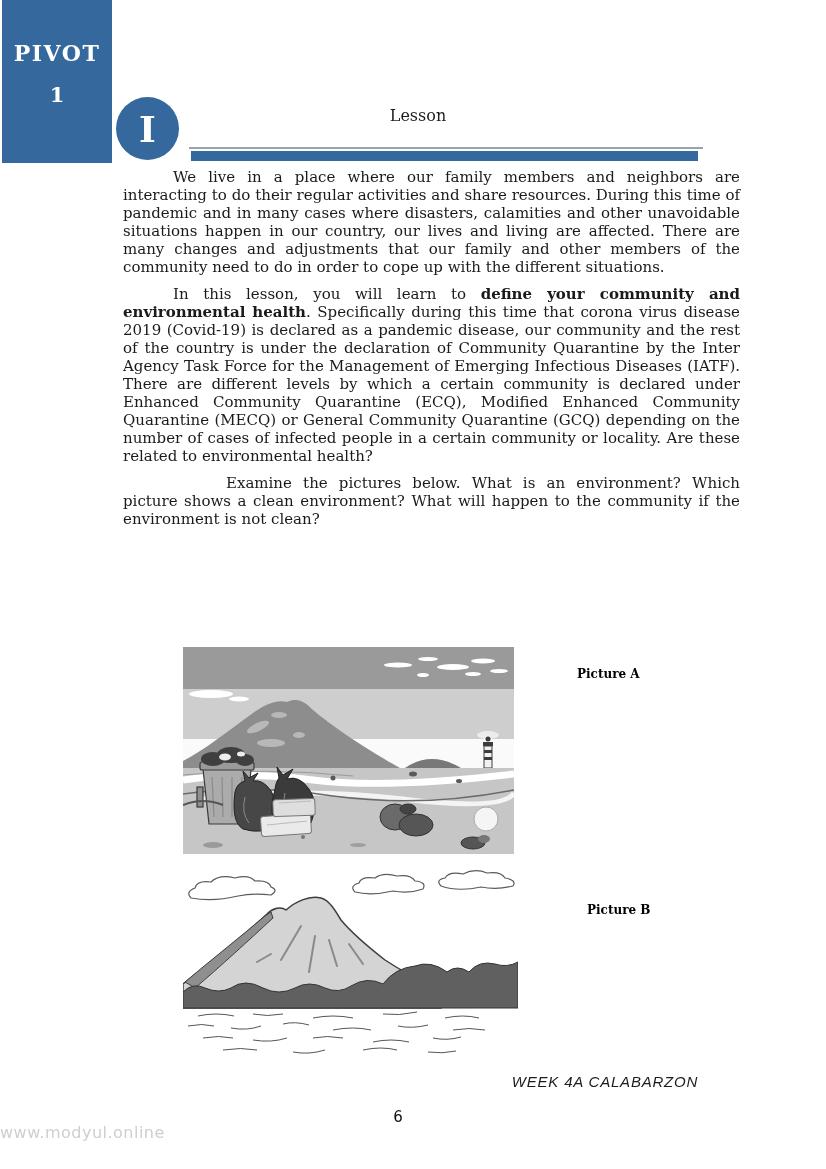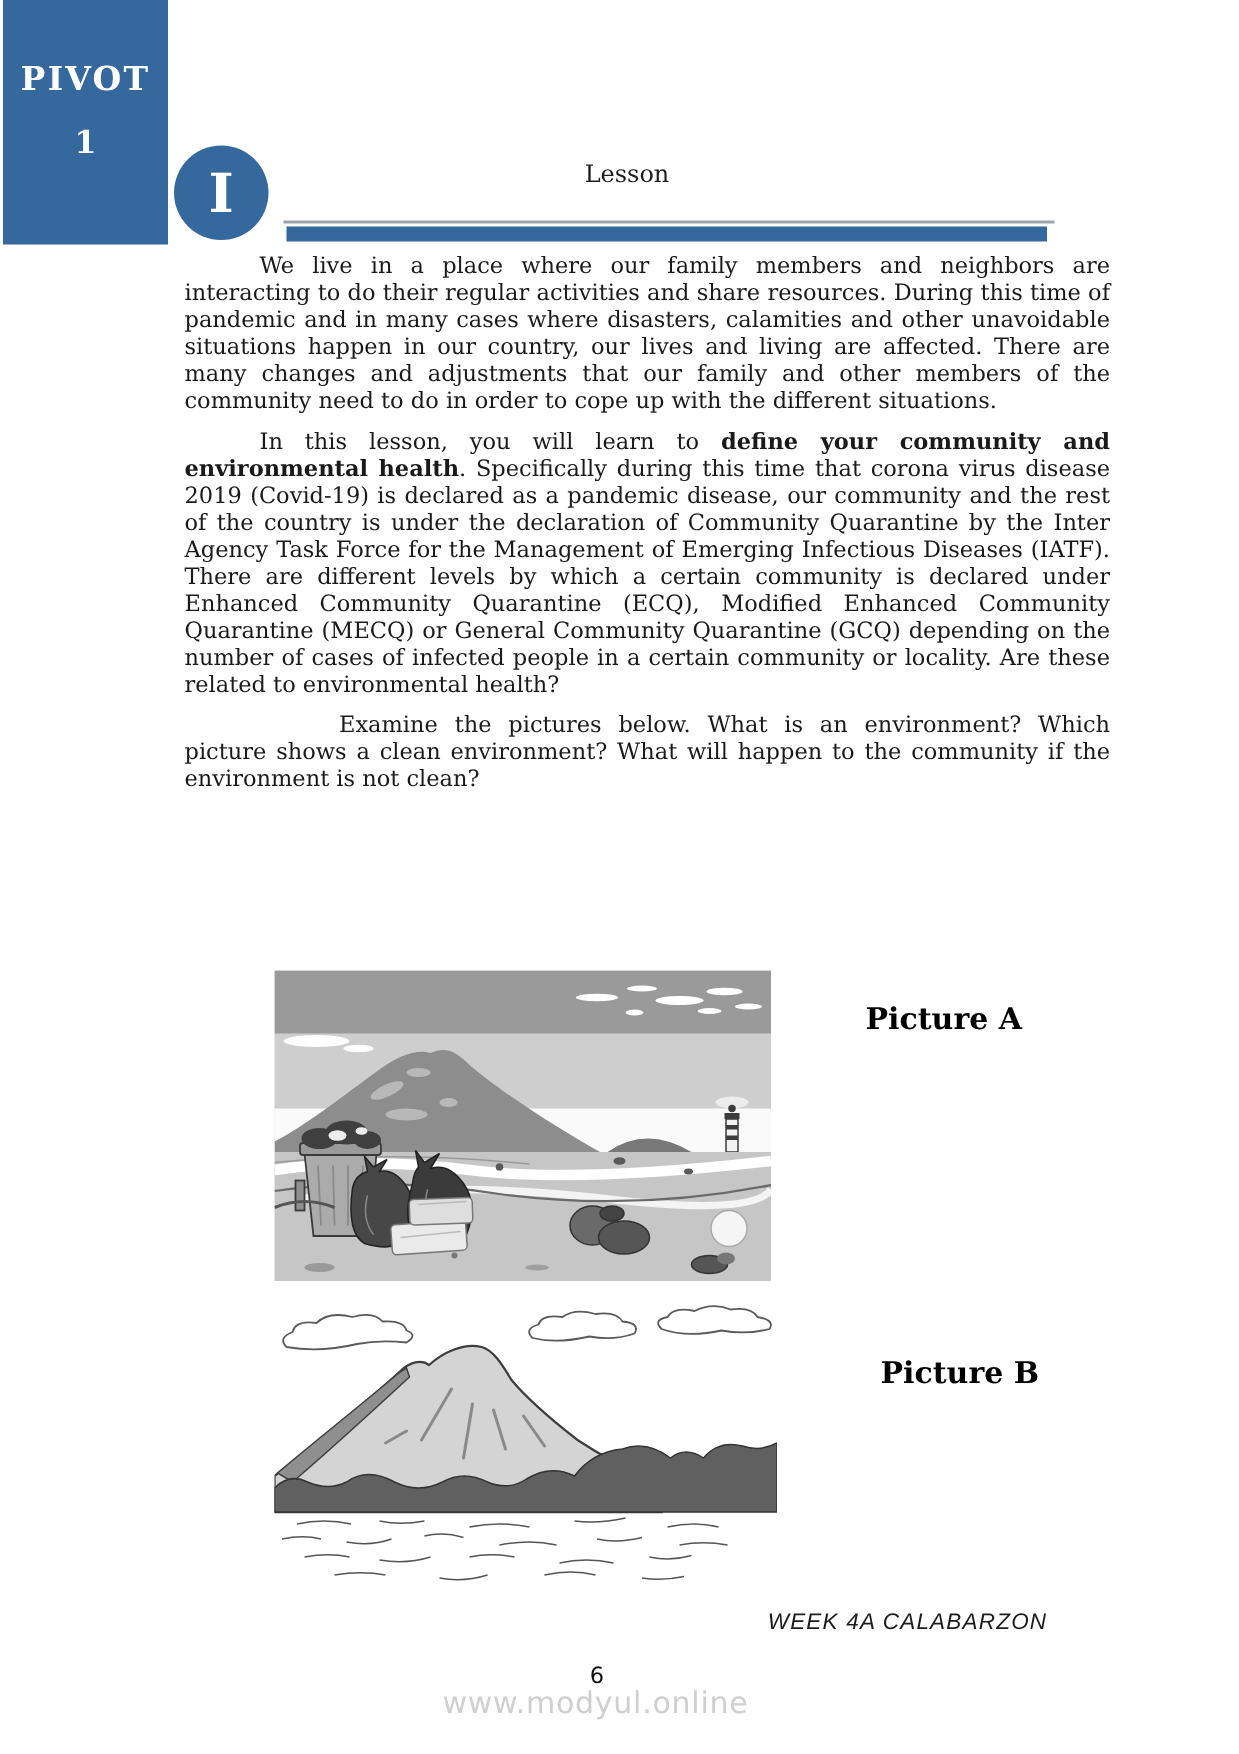--- a/index.html
+++ b/index.html
@@ -57,38 +57,38 @@
     position:absolute;left:89px;top:168px;width:617px;
     font-size:15px;line-height:18px;text-align:justify;margin-left:34px;
   }
   .body-text p{margin:0 0 9px 0;text-indent:50px;}
   .body-text p.p3{text-indent:103px;}
   .body-text b{font-weight:bold;}
   
   .figure-a{position:absolute;left:183px;top:647px;width:331px;height:207px;}
   .figure-b{position:absolute;left:183px;top:868px;width:335px;height:190px;}
   .fig-label{
-    position:absolute;font-size:20px;font-weight:bold;color:#000;
+    position:absolute;font-size:12px;font-weight:bold;color:#000;
     font-family:"DejaVu Serif", serif;
   }
   .fig-label-a{left:577px;top:667px;}
   .fig-label-b{left:587px;top:903px;}
   
   .footer-brand{
     position:absolute;left:480px;top:1073px;width:250px;text-align:center;
     font-family:"Liberation Sans", sans-serif;font-style:italic;
     font-size:15px;letter-spacing:0.8px;color:#1c1c1c;
   }
   .page-number{
     position:absolute;left:0;top:1108px;width:796px;text-align:center;
     font-size:15px;color:#111;font-family:"DejaVu Sans", sans-serif;
   }
   .watermark{
-    position:absolute;left:0;top:1123px;width:794px;text-align:center;
-    font-size:20px;color:#cfcfcf;letter-spacing:0.5px;
+    position:absolute;left:0;top:1123px;width:794px;text-align:left;
+    font-size:16px;color:#cfcfcf;letter-spacing:0.5px;
     font-family:"DejaVu Sans", sans-serif;
   }
 </style>
 </head>
 <body>
 
 <div class="page">
 
   <div class="week-banner">
     <div class="week-word">PIVOT</div>

